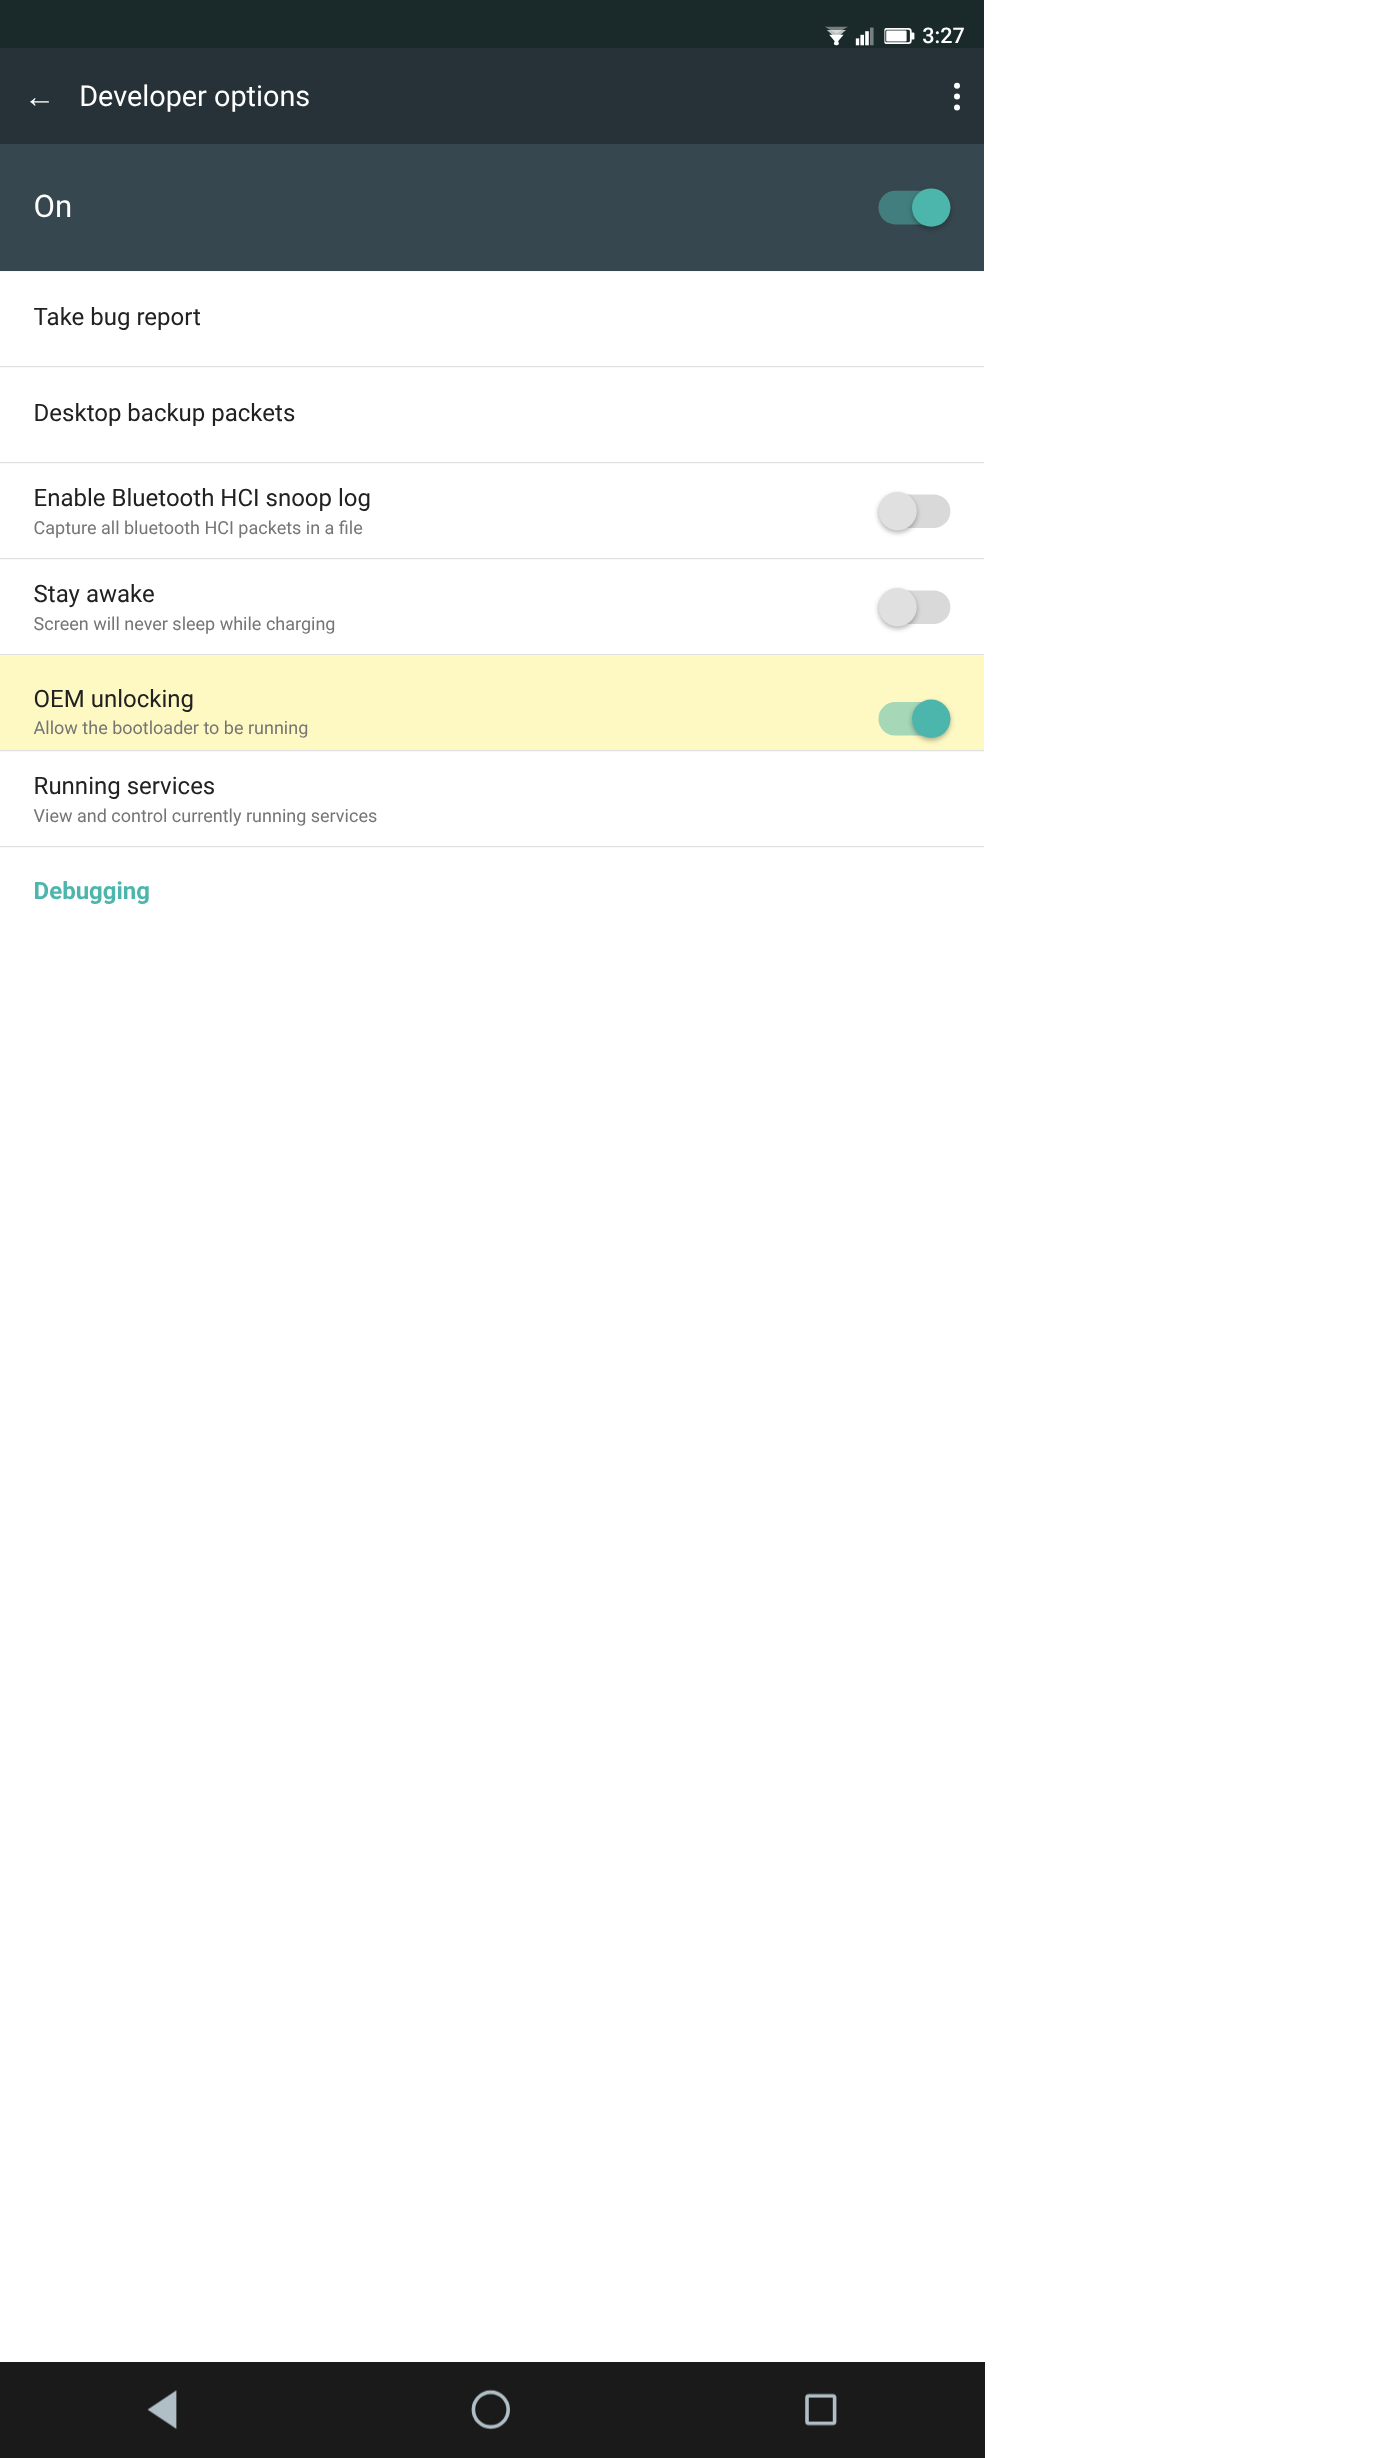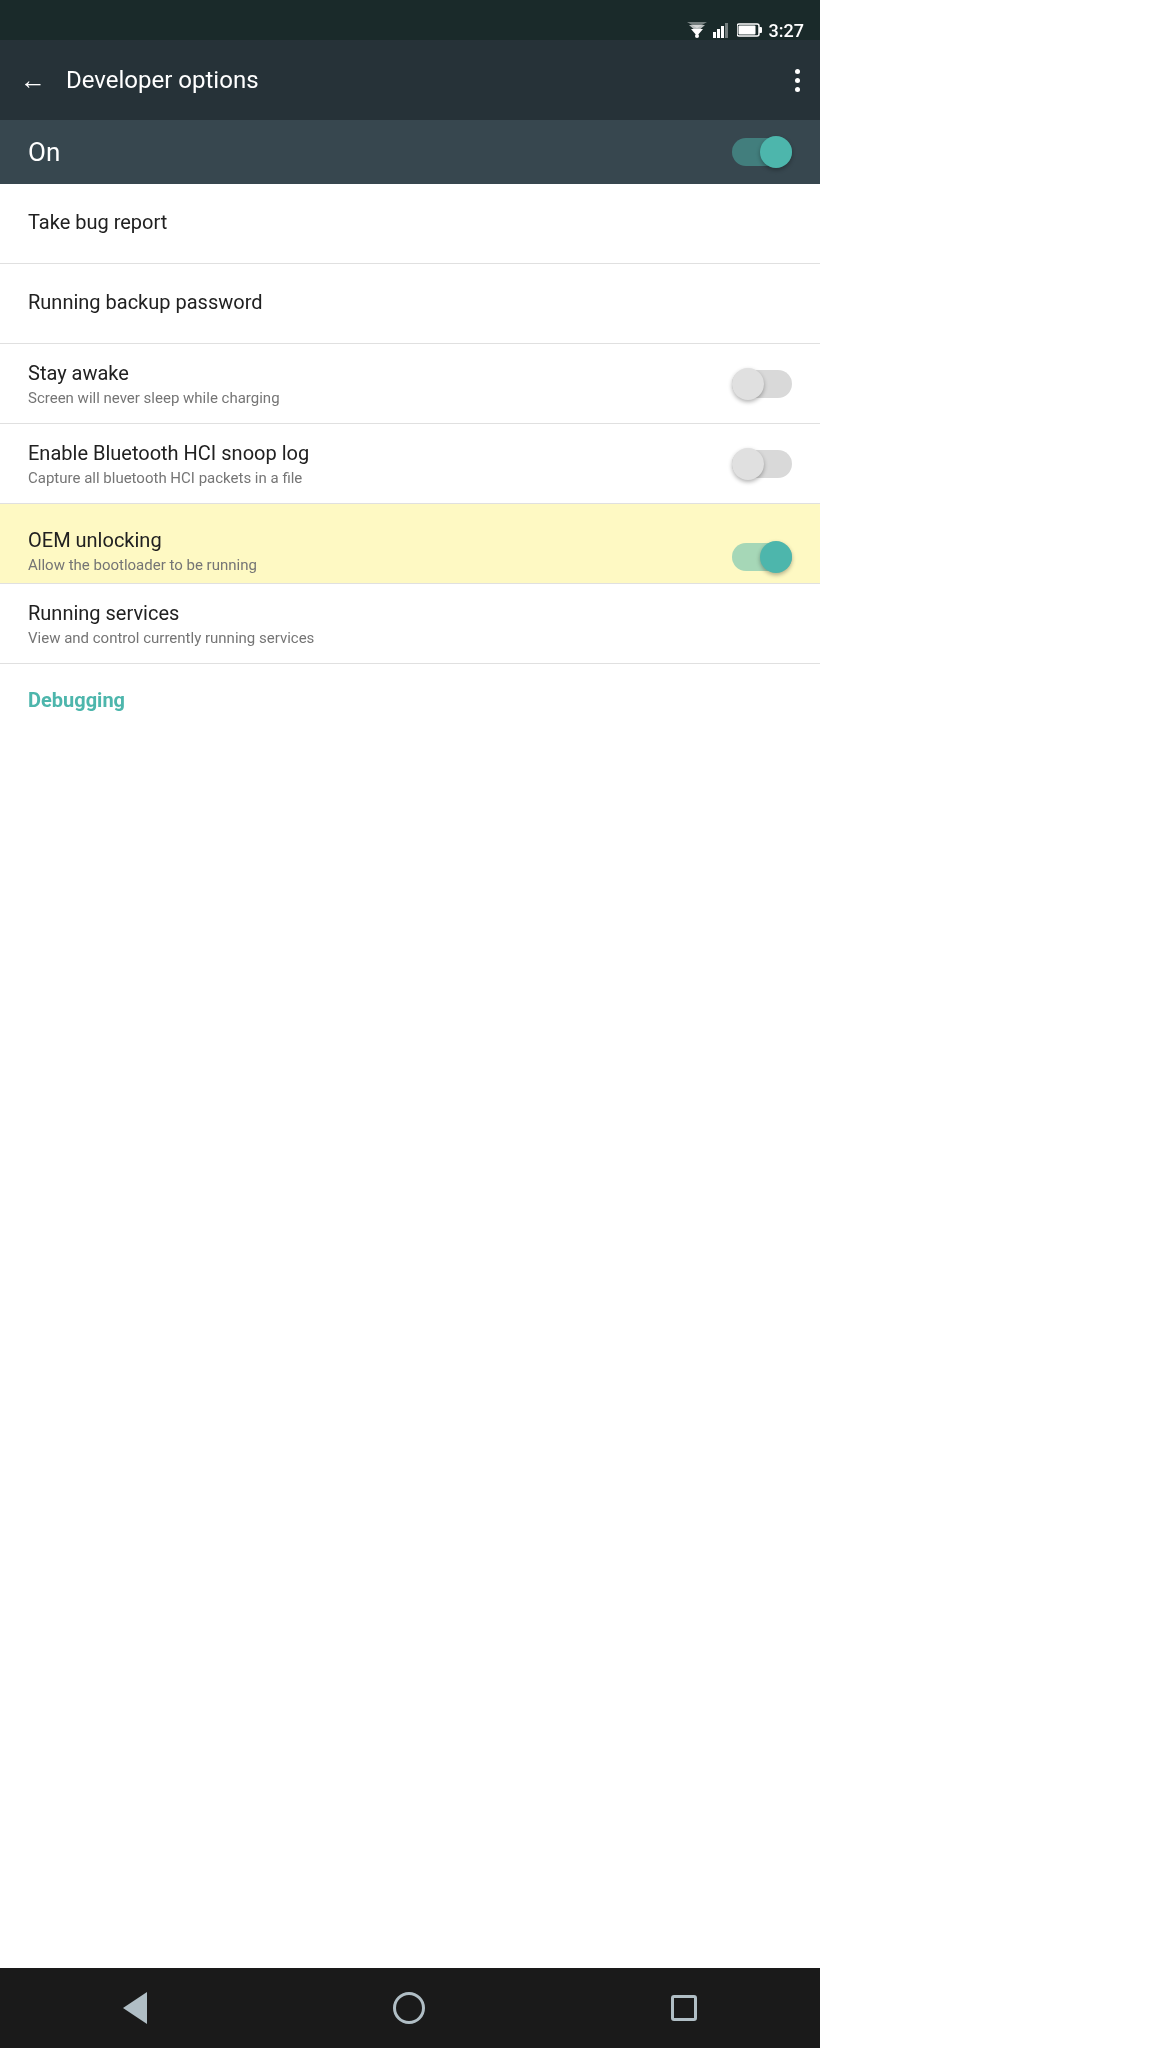--- a/index.html
+++ b/index.html
@@ -72,21 +72,21 @@
     .dot {
       width: 5px;
       height: 5px;
       background: #fff;
       border-radius: 50%;
     }
 
     
     .on-banner {
       background: #37474f;
-      height: 64px;
+      height: 106px;
       display: flex;
       align-items: center;
       padding: 0 28px;
     }
     .on-label {
       color: #fff;
       font-size: 26px;
       font-weight: 400;
       flex: 1;
     }
@@ -261,39 +261,39 @@
 <div class="settings-content">
 
   <div class="setting-item">
     <div class="setting-text">
       <div class="setting-title">Take bug report</div>
     </div>
   </div>
 
   <div class="setting-item">
     <div class="setting-text">
-      <div class="setting-title">Running backup password</div>
-    </div>
-  </div>
-
-  <div class="setting-item">
-    <div class="setting-text">
-      <div class="setting-title">Stay awake</div>
-      <div class="setting-subtitle">Screen will never sleep while charging</div>
+      <div class="setting-title">Desktop backup packets</div>
+    </div>
+  </div>
+
+  <div class="setting-item">
+    <div class="setting-text">
+      <div class="setting-title">Enable Bluetooth HCI snoop log</div>
+      <div class="setting-subtitle">Capture all bluetooth HCI packets in a file</div>
     </div>
     <div class="toggle">
       <div class="toggle-track off"></div>
       <div class="toggle-thumb off"></div>
     </div>
   </div>
 
   <div class="setting-item">
     <div class="setting-text">
-      <div class="setting-title">Enable Bluetooth HCI snoop log</div>
-      <div class="setting-subtitle">Capture all bluetooth HCI packets in a file</div>
+      <div class="setting-title">Stay awake</div>
+      <div class="setting-subtitle">Screen will never sleep while charging</div>
     </div>
     <div class="toggle">
       <div class="toggle-track off"></div>
       <div class="toggle-thumb off"></div>
     </div>
   </div>
 
   <div class="setting-item highlighted">
     <div class="setting-text">
       <div class="setting-title">OEM unlocking</div>

